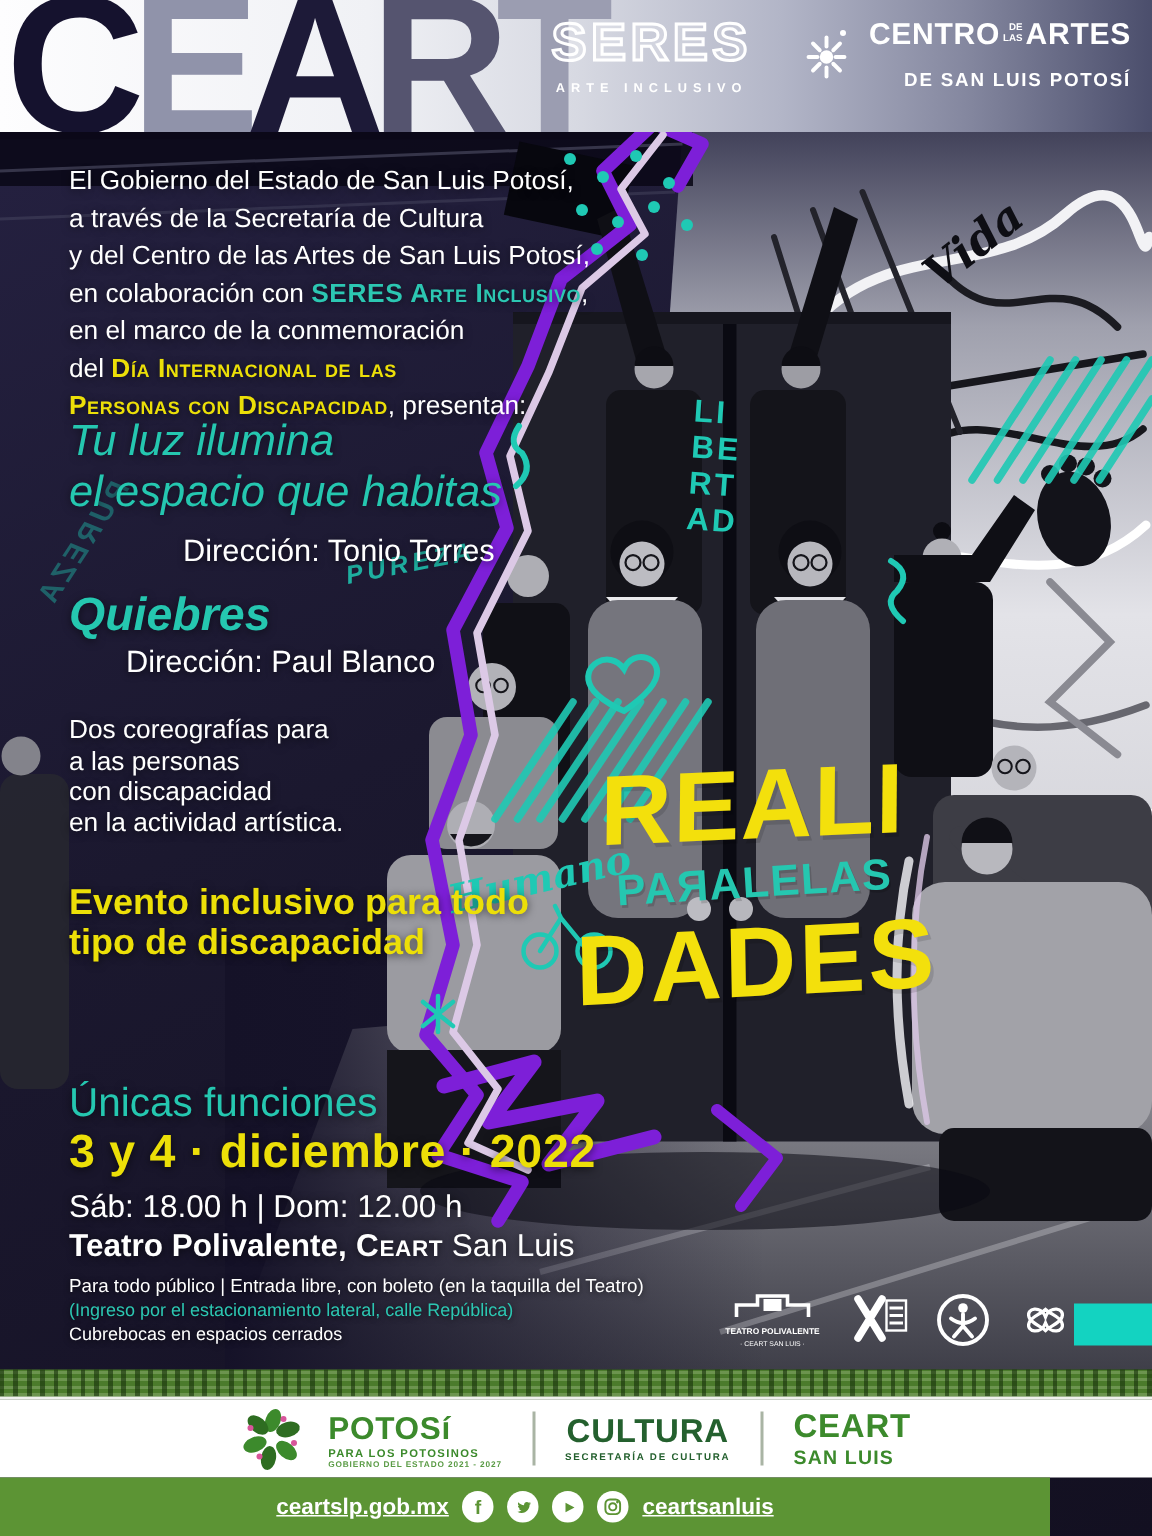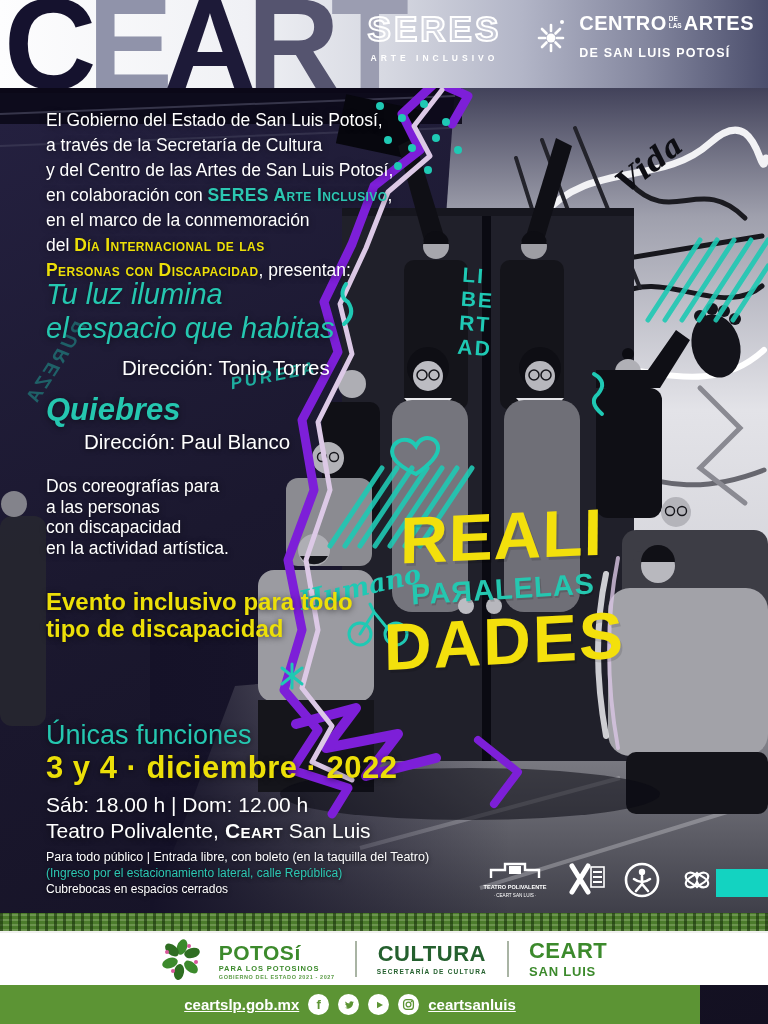--- a/index.html
+++ b/index.html
@@ -12,21 +12,21 @@
     background:linear-gradient(90deg,#fdfdfe 0%,#f0f1f5 32%,#d7d9e2 50%,#b2b5c7 68%,#84879f 84%,#4b4e6c 100%);}
   .ceart-logo{position:absolute;left:4px;top:-30px;font-weight:900;font-size:128px;line-height:148px;
     letter-spacing:-9px;transform:scaleY(1.02);white-space:nowrap;}
   .ceart-logo span{display:inline-block;}
   .cl-c{color:#15122e}.cl-e{color:#9093aa}.cl-a{color:#1d1a38}.cl-r{color:#55546f}.cl-t{color:#9b9db1}
   .header-right{position:absolute;right:14px;top:10px;display:flex;align-items:center;gap:30px;}
   .seres{display:flex;flex-direction:column;align-items:center;}
   .seres-name{font-size:35px;font-weight:900;letter-spacing:3px;color:rgba(255,255,255,.18);
     -webkit-text-stroke:2px #ffffff;line-height:38px;}
   .seres-tag{margin-top:5px;font-size:8.5px;font-weight:700;letter-spacing:4px;color:#fff;}
-  .centro{display:flex;align-items:center;gap:8px;color:#fff;}
+  .centro{display:flex;align-items:center;gap:8px;color:#fff;text-align:right;}
   .centro-text{display:flex;flex-direction:column;line-height:1;}
   .centro-row{display:flex;align-items:flex-start;gap:2px;}
   .centro-big{font-size:20px;font-weight:900;letter-spacing:.5px;}
   .centro-small{display:flex;flex-direction:column;font-size:6.5px;font-weight:800;line-height:7px;margin-top:2px;}
   .centro-sub{font-size:12.5px;font-weight:800;letter-spacing:1.2px;margin-top:14px;}
   .header-line{position:absolute;top:88px;left:0;width:768px;height:5px;background:#0a081a;}
 
   
   .photo{position:absolute;top:88px;left:0;width:768px;height:825px;}
 
@@ -49,21 +49,21 @@
     text-shadow:0 1px 6px rgba(0,0,0,.6);}
   .inclusive{left:46px;top:588px;font-size:24px;line-height:27px;font-weight:700;color:#ecdf08;
     text-shadow:0 1px 6px rgba(0,0,0,.6);}
 
   .schedule-label{left:46px;top:720px;font-size:27px;font-weight:400;color:#25c7b0;
     text-shadow:0 1px 6px rgba(0,0,0,.6);}
   .schedule-date{left:46px;top:750px;font-size:31px;font-weight:900;letter-spacing:.5px;color:#ecdf08;
     text-shadow:0 1px 6px rgba(0,0,0,.6);}
   .schedule-times{left:46px;top:793px;font-size:21px;font-weight:500;text-shadow:0 1px 6px rgba(0,0,0,.65);}
   .venue{left:46px;top:819px;font-size:21px;font-weight:400;text-shadow:0 1px 6px rgba(0,0,0,.65);}
-  .venue b{font-weight:400;}
+  .venue b{font-weight:700;}
 
   .info{left:46px;top:849px;font-size:12.5px;line-height:16px;font-weight:500;
     text-shadow:0 1px 4px rgba(0,0,0,.7);}
   .info .l2{font-size:12px;color:#2cc7b2;}
   .info .l3{font-size:12px;}
 
   
   .art-title{position:absolute;left:372px;top:503px;width:262px;text-align:center;
     transform:rotate(-1.5deg);line-height:1;}
   .art-l1{font-size:66px;font-weight:900;letter-spacing:1px;color:#f3e00c;transform:skewX(-3deg) rotate(-1deg);

